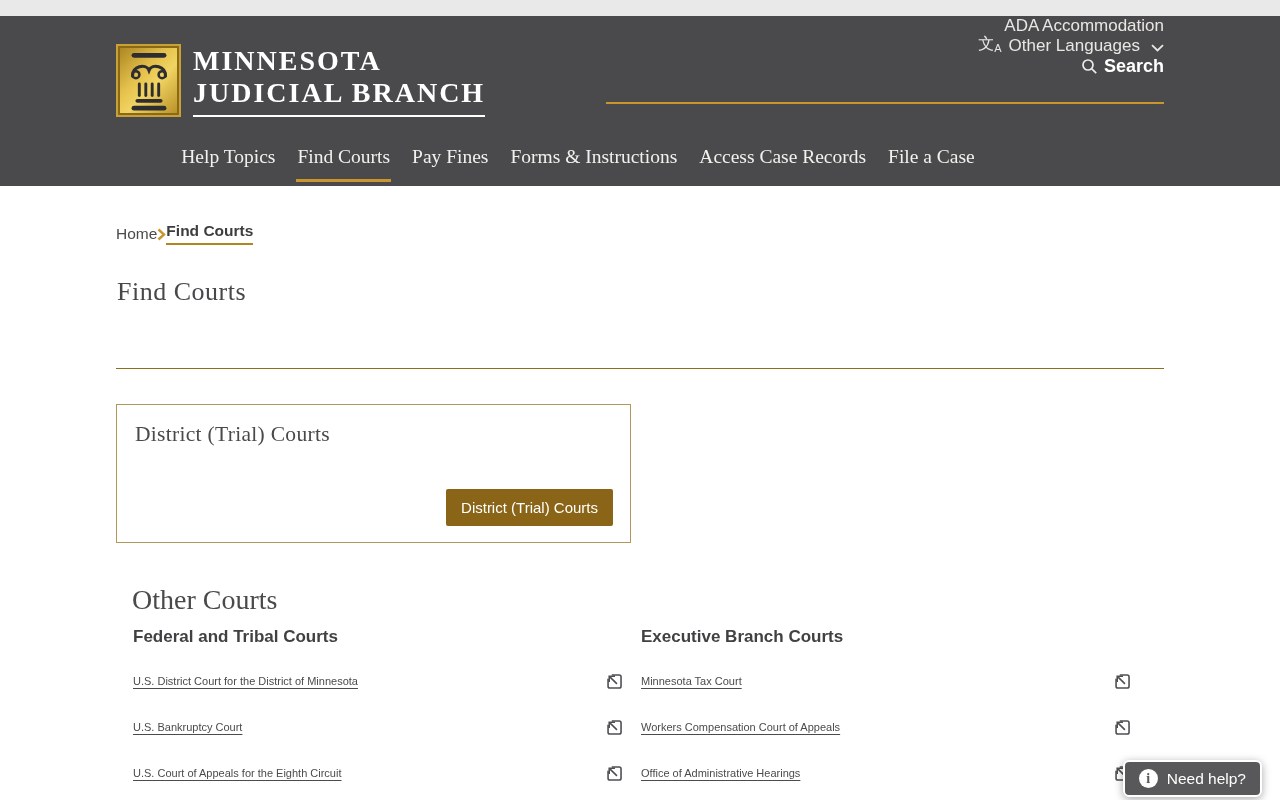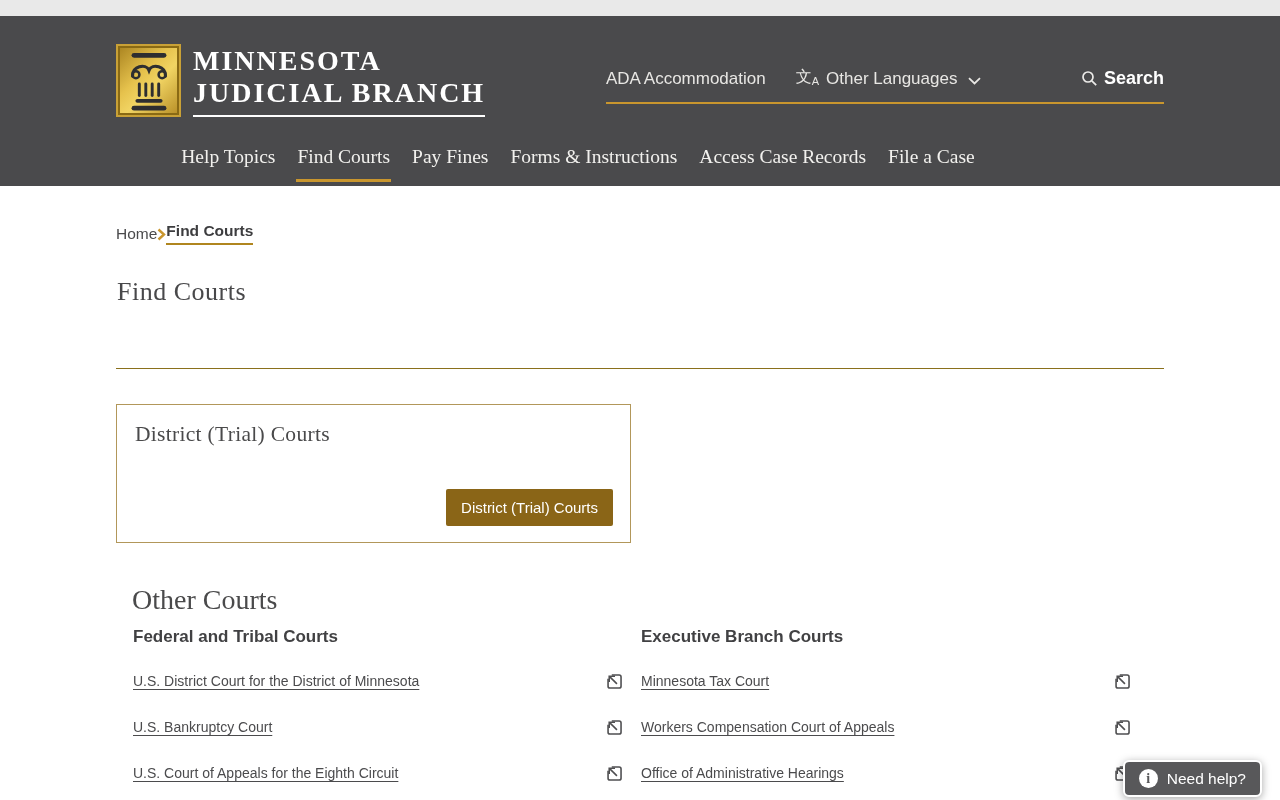--- a/index.html
+++ b/index.html
@@ -21,21 +21,21 @@
     display:flex; align-items:center; justify-content:center;
   }
   .logo-text { margin-left:12px; color:#ffffff; font-family:"Liberation Serif","DejaVu Serif",serif;
     font-weight:bold; font-size:28px; line-height:32px; letter-spacing:2px;
     padding-bottom:6px; border-bottom:2px solid #ffffff; padding-top:1px; }
   .logo-text div { white-space:nowrap; }
 
   .utility {
     position:absolute; left:606px; top:0; width:558px; height:88px;
     display:flex; align-items:flex-end; padding-bottom:13px;
-    border-bottom:2px solid #c9962e; color:#e8e7e4; font-size:17px;
+    border-bottom:2px solid #c9962e; color:#e8e7e4; font-size:17px;flex-direction:column;
   }
   .utility a, .utility .lang-group, .utility .search-group { display:flex; align-items:center; cursor:pointer; }
   .utility a { color:#e8e7e4; text-decoration:none; }
   .lang-group { margin-left:30px; gap:7px; }
   .translate-icon { font-size:16px; line-height:16px; color:#e8e7e4; }
   .translate-icon .sub { font-size:11px; vertical-align:-3px; letter-spacing:0; }
   .chev { margin-left:4px; margin-top:3px; }
   .search-group { margin-left:auto; gap:6px; font-weight:bold; color:#ffffff; font-size:18px; }
 
   .main-nav {
@@ -65,21 +65,21 @@
     height:37px; padding:0 15px; background:#8a6517; color:#ffffff;
     border:none; border-radius:2px; font-size:15px; font-family:"Liberation Sans",sans-serif;
     cursor:pointer; white-space:nowrap;
   }
 
   
   .oc-title { position:absolute; left:132px; top:568px; font-size:28px; font-weight:normal; color:#4a4a4b; }
   .oc-grid { position:absolute; left:133px; top:611px; width:1000px; display:grid; grid-template-columns:491px 491px; column-gap:17px; }
   .oc-col h4 { font-size:17px; color:#414143; margin-bottom:11px; }
   .oc-row { height:46px; display:flex; align-items:center; justify-content:space-between; }
-  .oc-row a.txt { color:#4b4b4d; font-size:14px; text-decoration:underline; text-underline-offset:3px; cursor:pointer; }
+  .oc-row a.txt { color:#4b4b4d; font-size:11px; text-decoration:underline; text-underline-offset:3px; cursor:pointer; }
   .ext-link { display:flex; align-items:center; cursor:pointer; }
 
   
   .need-help {
     position:absolute; right:18px; bottom:19px; height:37px;
     display:flex; align-items:center; gap:9px; padding:0 14px;
     background:#58585a; border:2px solid #ffffff; border-radius:6px;
     box-shadow:0 2px 8px rgba(0,0,0,0.35); cursor:pointer; color:#ffffff; font-size:15.5px;
   }
   .info-circle {

